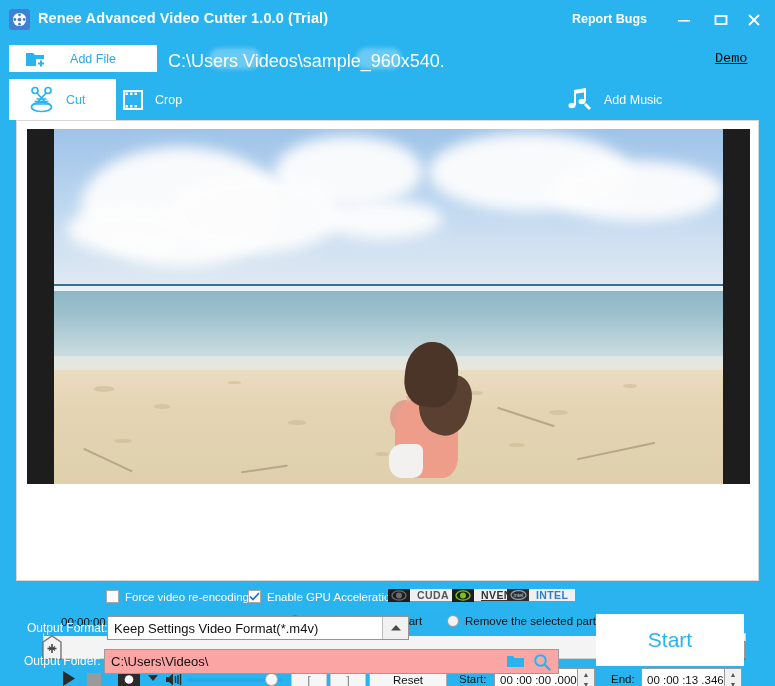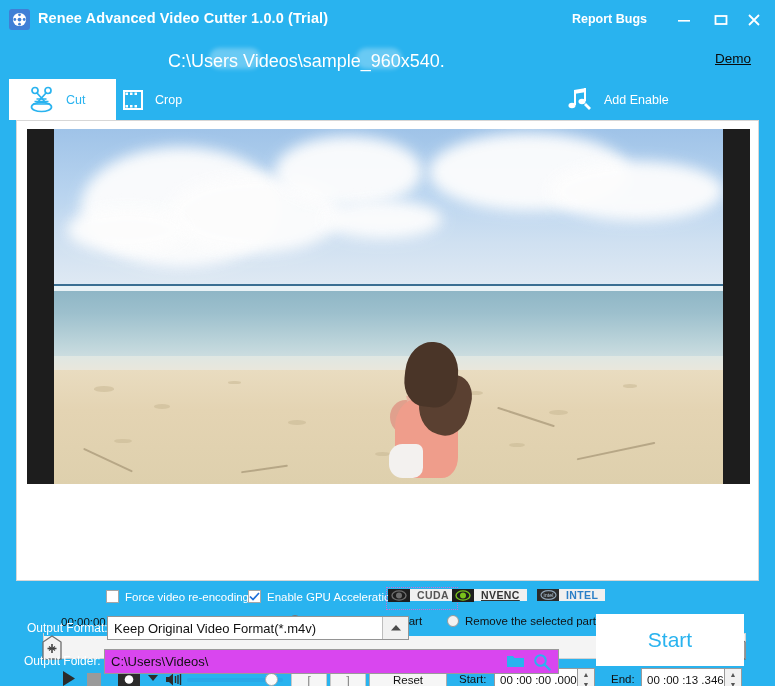--- a/index.html
+++ b/index.html
@@ -62,20 +62,21 @@
     position: absolute; border-radius: 11px;
     background: rgba(255,255,255,.30);
     filter: blur(2px);
   }
   #blur1 { left: 209px; top: 48px; width: 52px; height: 21px; }
   #blur2 { left: 356px; top: 48px; width: 46px; height: 21px; }
   #demo-link {
     position: absolute; left: 715px; top: 51px;
     font-size: 13.5px; color: #0a0a0a; text-decoration: underline;
     cursor: pointer;
+    font-family: Liberation Mono, monospace;
   }
 
   
   #tabs {
     position: absolute; left: 0; top: 79px; width: 775px; height: 41px;
   }
   .tab {
     position: absolute; top: 0; height: 41px;
     display: flex; align-items: center; cursor: pointer;
   }
@@ -293,21 +294,21 @@
   }
   .badge .btxt {
     padding: 0 7px; background: #f0f0f0; color: #333;
     font-size: 10.5px; font-weight: bold; letter-spacing: .4px;
     display: flex; align-items: center;
   }
   #badge-cuda  { left: 388px; outline: 1px dotted #cc6fd4; outline-offset: 1px; }
   #badge-cuda .btxt { color: #555; }
   #badge-nvenc { left: 452px; }
   #badge-nvenc .btxt { color: #333; text-decoration: underline; }
-  #badge-intel { left: 527px; padding-left: 10px; }
+  #badge-intel { left: 497px; padding-left: 10px; }
   #badge-intel .bico { background: #2b2b2b; }
   #badge-intel .btxt { color: #2a7fc7; }
 
   
   #lbl-format {
     position: absolute; left: 27px; top: 621px; font-size: 12px; color: #fff;
   }
   #format-select {
     position: absolute; left: 107px; top: 616px; width: 302px; height: 24px;
     background: #fff; border: 1px solid #949494;
@@ -327,21 +328,21 @@
   #start-btn {
     position: absolute; left: 596px; top: 614px; width: 148px; height: 52px;
     background: #fff; display: flex; align-items: center; justify-content: center;
     font-size: 21px; color: #29b3ef; cursor: pointer;
   }
   #lbl-folder {
     position: absolute; left: 24px; top: 654px; font-size: 12px; color: #fff;
   }
   #folder-field {
     position: absolute; left: 104px; top: 649px; width: 455px; height: 25px;
-    background: #d946ef; border: 1px solid #9a9a9a;
+    background: #fca5a5; border: 1px solid #9a9a9a;
     display: flex; align-items: center; cursor: text;
   }
   #folder-value { padding-left: 6px; font-size: 13px; color: #111; flex: 1; }
   #folder-browse {
     width: 30px; display: flex; align-items: center; justify-content: center;
     cursor: pointer;
   }
   #folder-search {
     width: 28px; display: flex; align-items: center; justify-content: center;
     cursor: pointer; padding-right: 4px;
@@ -375,20 +376,30 @@
           <rect x="1.5" y="2" width="11" height="8" fill="none" stroke="#fff" stroke-width="1.8"></rect>
         </svg>
     </div>
     <div class="winbtn" id="btn-close">
       <svg width="14" height="14" viewBox="0 0 14 14">
           <path d="M2 2 L12 12 M12 2 L2 12" stroke="#fff" stroke-width="1.8" fill="none"></path>
         </svg>
     </div>
   </div>
 
+  <div id="addfile-btn">
+    <div id="addfile-icon">
+      <svg width="22" height="20" viewBox="0 0 22 20">
+        <path d="M1 4 h7 l2 2 h9 v11 H1 Z" fill="#29b3ef"></path>
+        <rect x="11" y="10" width="10" height="9" fill="#fff"></rect>
+        <path d="M16 11.5 v6 M13 14.5 h6" stroke="#29b3ef" stroke-width="2"></path>
+      </svg>
+    </div>
+    <div id="addfile-label">Add File</div>
+  </div>
   <div id="filepath">C:\Users           Videos\sample_960x540.</div>
   <div class="blurbox" id="blur1"></div>
   <div class="blurbox" id="blur2"></div>
   <div id="demo-link">Demo</div>
 
   <div id="tabs">
 
     <div class="tab active" id="tab0" style="left:9px; width:107px; padding-left:18px;">
       <span class="tab-ico">
         <svg width="30" height="28" viewBox="0 0 30 28">
@@ -432,21 +443,21 @@
           <g fill="#fff">
             <rect x="9" y="4" width="2" height="15"></rect>
             <rect x="19" y="2" width="2" height="13"></rect>
             <path d="M9 4 L21 2 V6 L9 8 Z"></path>
             <ellipse cx="7" cy="19.5" rx="3.5" ry="2.8"></ellipse>
             <ellipse cx="17" cy="15.5" rx="3.5" ry="2.8"></ellipse>
             <path d="M21 17 L26 22 L24 24 L19 19 Z"></path>
           </g>
         </svg>
       </span>
-      <span class="tab-label">Add Enable</span>
+      <span class="tab-label">Add Music</span>
     </div>
   </div>
 
   <div id="panel">
 
     <div id="video">
       <div class="pillar" id="pillar-l"></div>
       <div class="pillar" id="pillar-r"></div>
       <div id="frame">
         <div id="sky"></div>
@@ -605,21 +616,21 @@
           <ellipse cx="8.5" cy="6" rx="7.5" ry="4.4" fill="none" stroke="#8fa3b5" stroke-width="1.2"></ellipse>
           <text x="8.5" y="8.3" font-size="5.4" fill="#bcd0e0" text-anchor="middle" font-family="Liberation Sans, sans-serif">intel</text>
         </svg>
       </span>
       <span class="btxt">INTEL</span>
     </div>
   </div>
 
   <div id="lbl-format">Output Format:</div>
   <div id="format-select">
-    <span id="format-value">Keep Original Video Format(*.m4v)</span>
+    <span id="format-value">Keep Settings Video Format(*.m4v)</span>
     <span id="format-arrow">
       <svg width="12" height="8" viewBox="0 0 12 8">
           <path d="M1 6.5 L6 1 L11 6.5 Z" fill="#4a4a4a"></path>
         </svg>
     </span>
   </div>
   <div id="start-btn">Start</div>
 
   <div id="lbl-folder">Output Folder:</div>
   <div id="folder-field">

